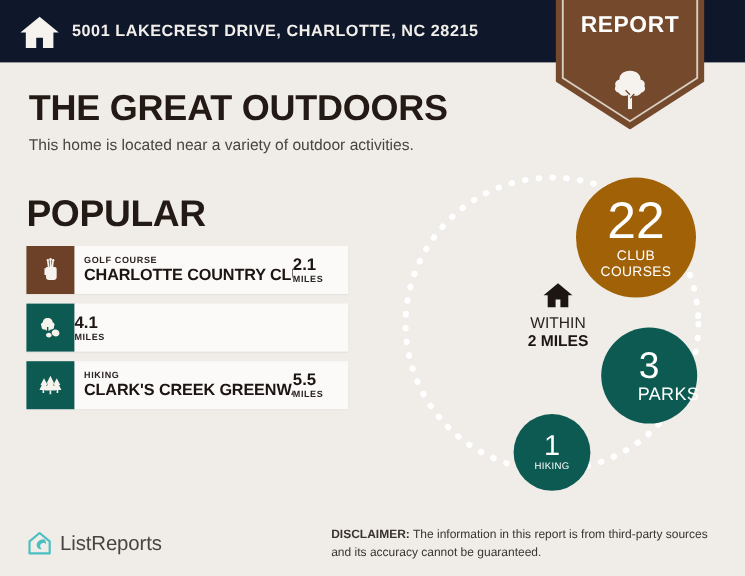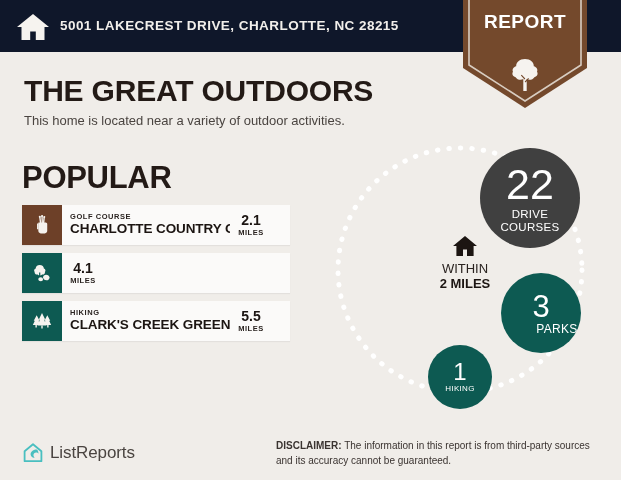--- a/index.html
+++ b/index.html
@@ -59,42 +59,42 @@
     position:relative;height:40px;margin-bottom:8px;
     background:#FBFAF9;display:flex;align-items:stretch;
     box-shadow:0 1px 1px rgba(0,0,0,.05);
   }
   .row .ic{width:40px;height:40px;flex:0 0 40px;display:flex;align-items:center;justify-content:center;}
   .row .ic.brown{background:#6D4028;}
   .row .ic.teal{background:#0D5A52;}
   .row .mid{flex:1 1 auto;padding-left:8px;display:flex;flex-direction:column;justify-content:center;overflow:hidden;}
   .row .cat{font-size:7.5px;font-weight:700;letter-spacing:.55px;color:#2A2320;line-height:1.1;}
   .row .name{font-size:13.5px;font-weight:700;letter-spacing:-0.1px;color:#1C1512;line-height:1.15;white-space:nowrap;}
-  .row .dist{flex:0 0 42px;display:flex;flex-direction:column;align-items:center;justify-content:center;padding-right:18px;}
+  .row .dist{flex:0 0 42px;display:flex;flex-direction:column;align-items:flex-start;justify-content:center;padding-right:4px;}
   .row .num{font-size:14px;font-weight:700;color:#1C1512;line-height:1.05;}
   .row .unit{font-size:7.5px;font-weight:700;letter-spacing:.5px;color:#2A2320;line-height:1.2;}
 
   
   .info{position:absolute;left:330px;top:140px;width:291px;height:275px;}
   .dots{position:absolute;left:0;top:0;}
   .circ{
     position:absolute;border-radius:50%;
     display:flex;flex-direction:column;align-items:center;justify-content:center;
     color:#FFFFFF;text-align:center;
   }
   .circ .big{font-weight:400;line-height:1;}
   .circ .lbl{font-weight:400;line-height:1.08;letter-spacing:.3px;}
 
-  #c-golf{left:150px;top:8px;width:100px;height:100px;background:#404040;}
+  #c-golf{left:150px;top:8px;width:100px;height:100px;background:#a16207;}
   #c-golf .big{font-size:43px;margin-bottom:2px;}
   #c-golf .lbl{font-size:11.5px;}
 
   #c-parks{left:171px;top:133px;width:80px;height:80px;background:#0D5A52;}
   #c-parks .big{font-size:31px;margin-bottom:1px;}
-  #c-parks .lbl{font-size:12px;padding-left:32px;}
+  #c-parks .lbl{font-size:15px;padding-left:32px;}
 
   #c-hike{left:98px;top:205px;width:64px;height:64px;background:#0D5A52;}
   #c-hike .big{font-size:24px;margin-bottom:1px;}
   #c-hike .lbl{font-size:8px;}
 
   .within{position:absolute;left:80px;top:95px;width:110px;text-align:center;}
   .within .hico{display:block;margin:0 auto 5px;width:26px;height:22px;}
   .within .w1{font-size:13px;font-weight:400;color:#2A2320;line-height:1.15;display:block;}
   .within .w2{font-size:13px;font-weight:700;color:#1C1512;line-height:1.15;display:block;}
 
@@ -200,21 +200,21 @@
   </div>
 
   <div class="info">
     <svg class="dots" viewBox="0 0 291 275" width="291" height="275" aria-hidden="true">
       <circle cx="130" cy="130" r="122" fill="none" stroke="#FFFFFF" stroke-width="5" stroke-linecap="round" stroke-dasharray="0.5 11"></circle>
     </svg>
 
     <div class="circ" id="c-golf">
       <span class="big">22</span>
       <span class="lbl">
-        <span>DRIVE</span><br>
+        <span>CLUB</span><br>
         <span>COURSES</span>
       </span>
     </div>
 
     <div class="circ" id="c-parks">
       <span class="big">3</span>
       <span class="lbl">PARKS</span>
     </div>
 
     <div class="circ" id="c-hike">

